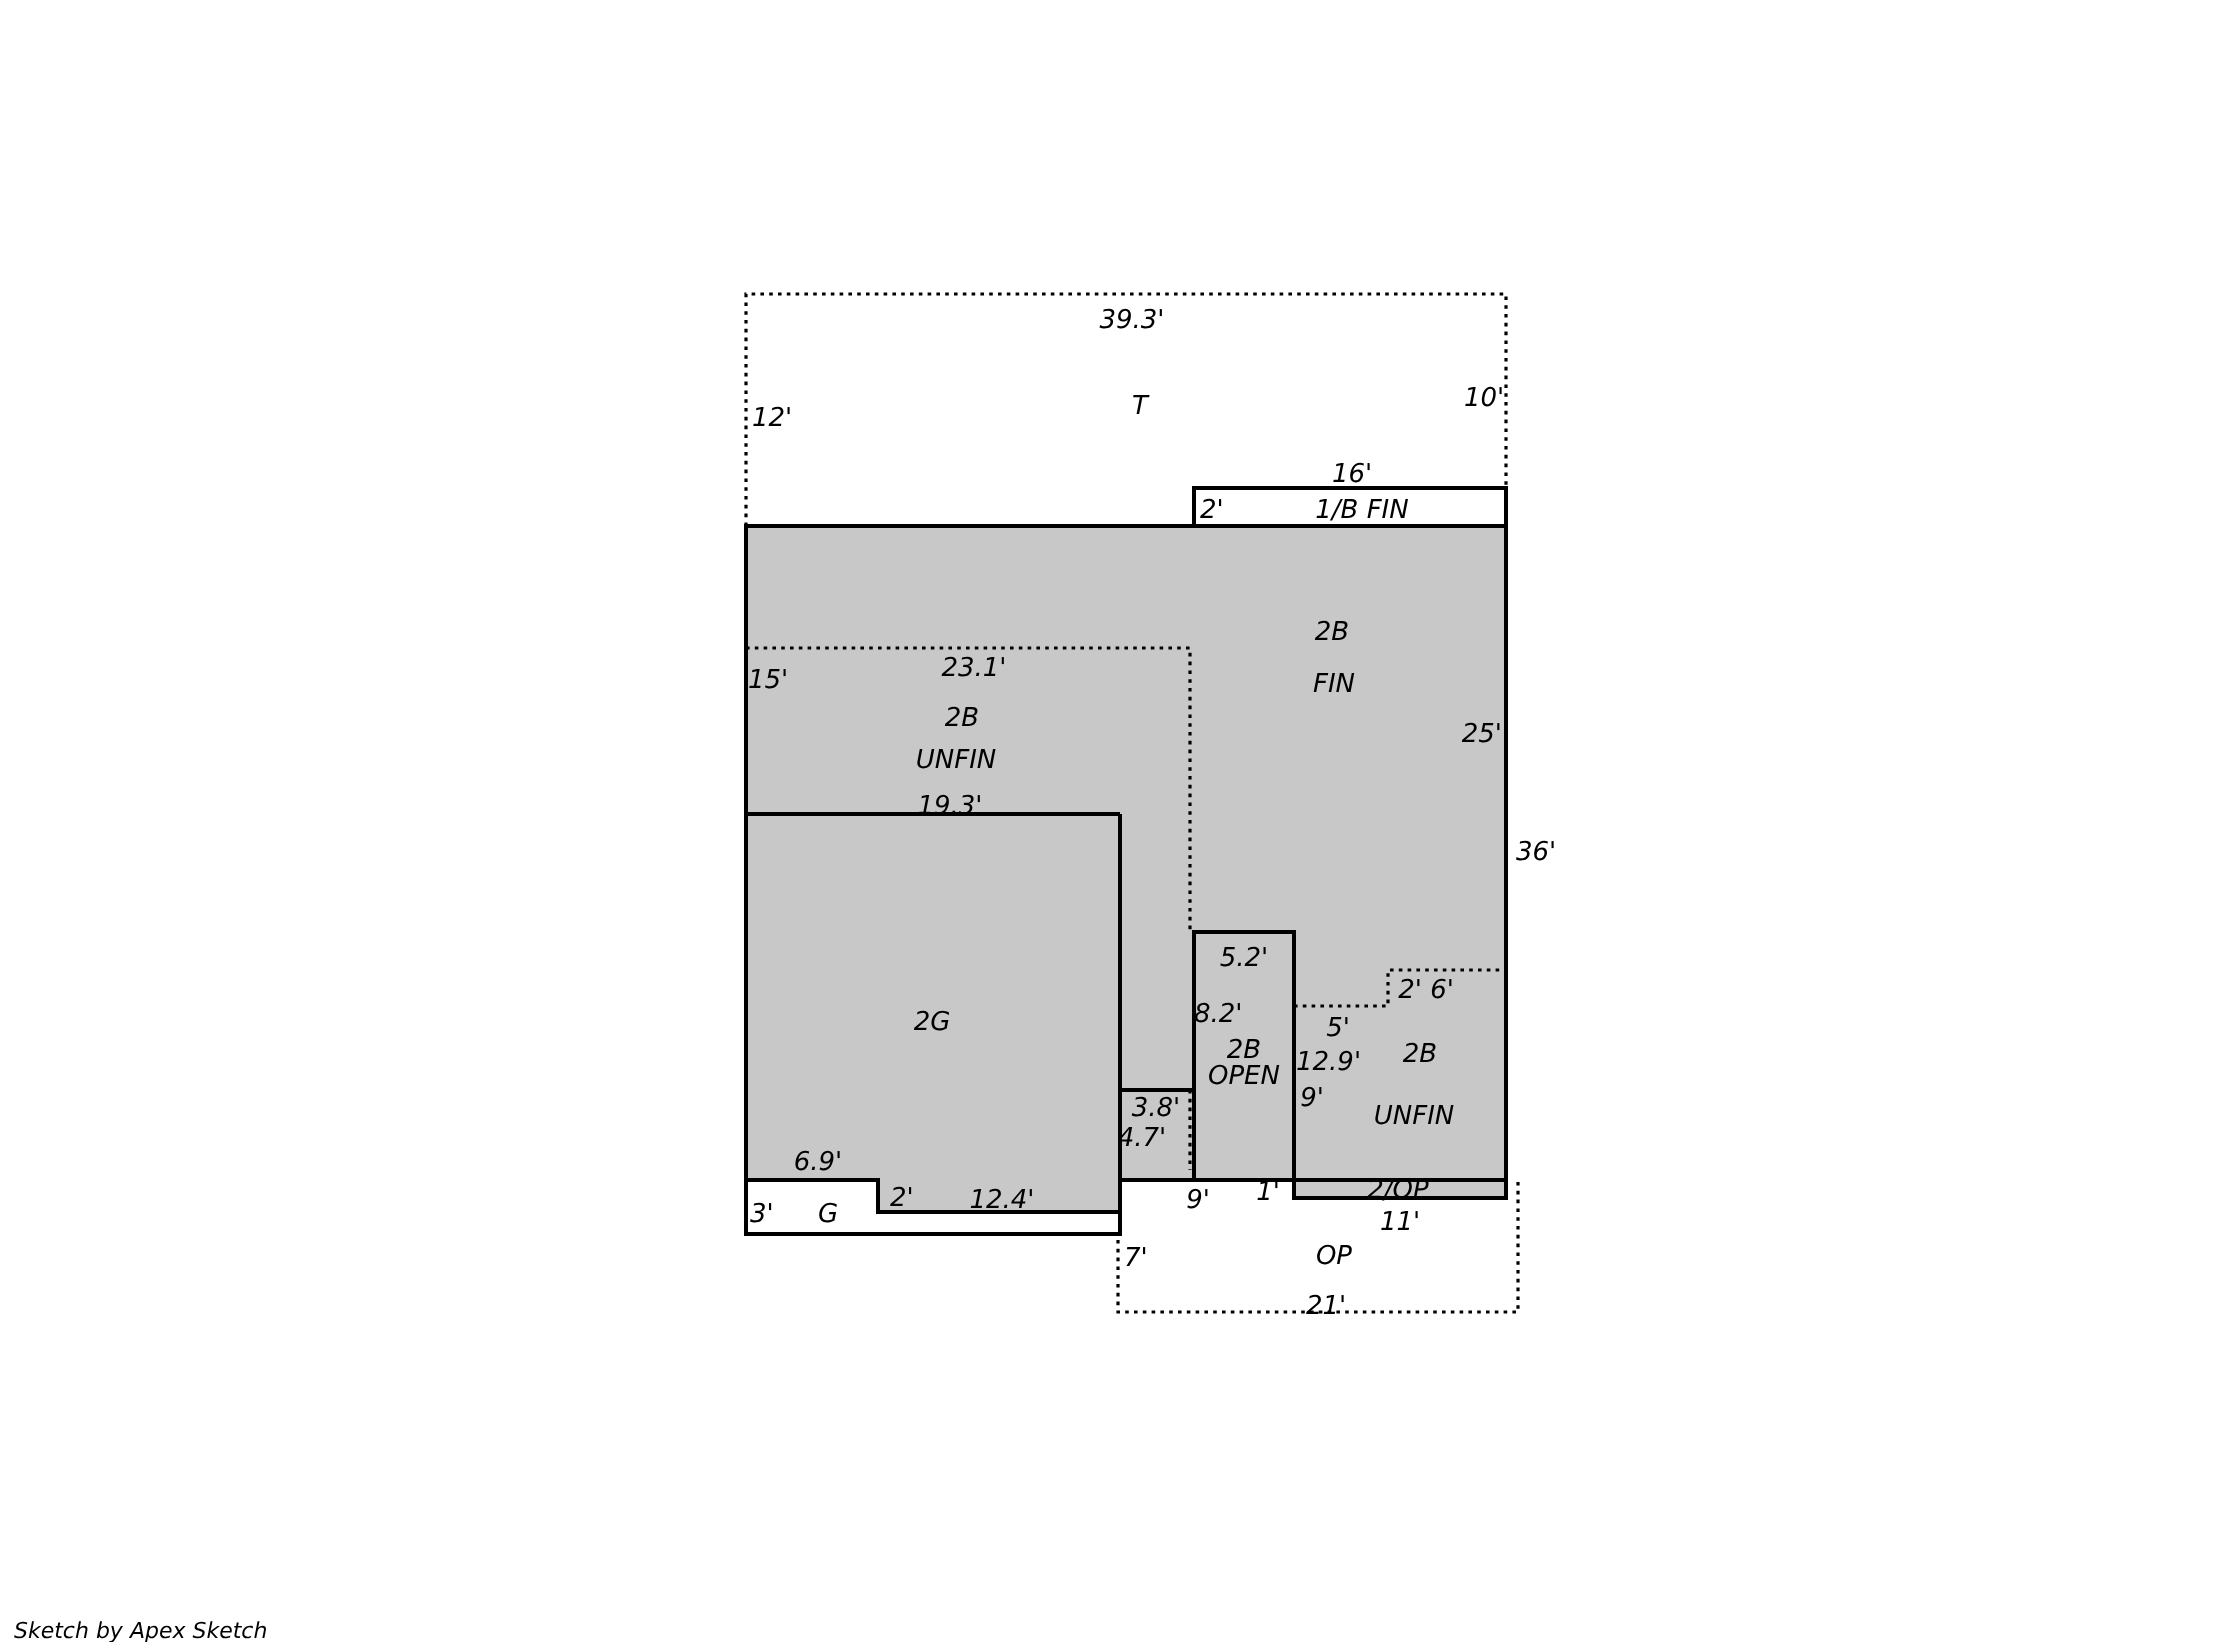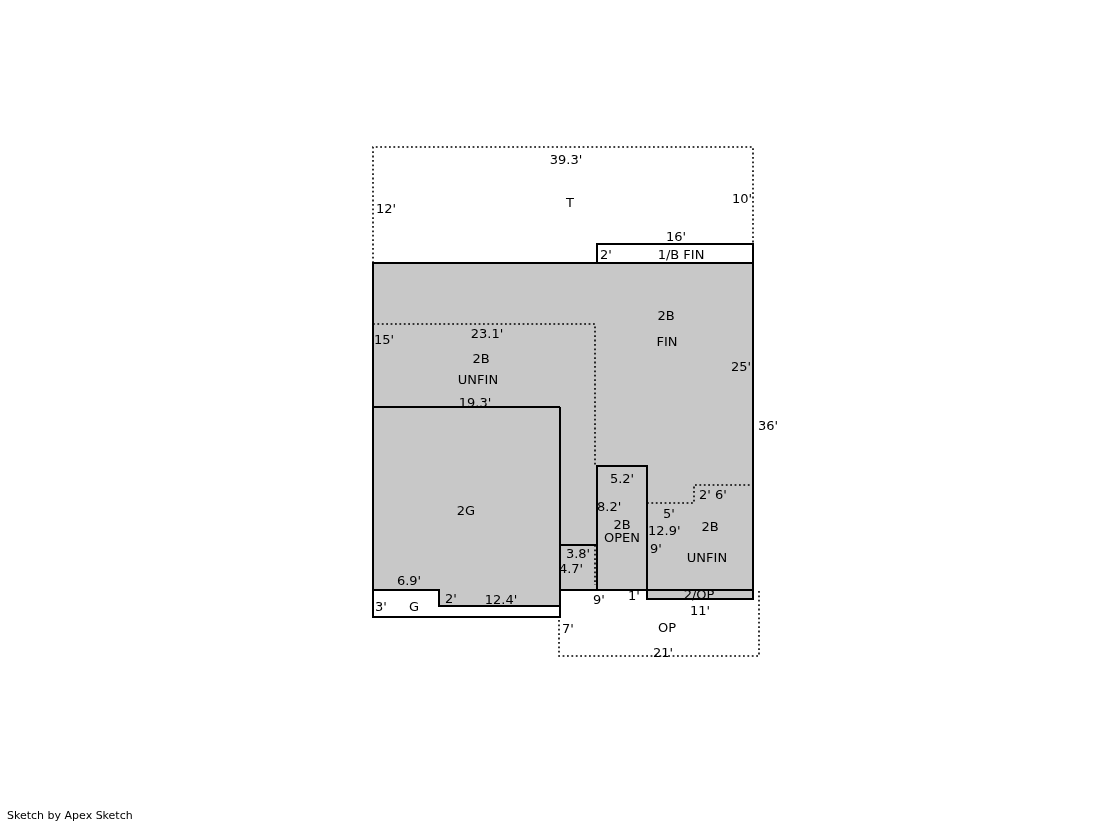--- a/index.html
+++ b/index.html
@@ -8,20 +8,21 @@
     background: #ffffff;
     width: 1119px;
     height: 821px;
     overflow: hidden;
   }
   .sketch-wrap {
     position: relative;
     width: 966px;
     height: 821px;
     font-family: "DejaVu Sans", "Liberation Sans", sans-serif;
+    font-style: italic;
   }
   svg text {
     font-family: "DejaVu Sans", "Liberation Sans", sans-serif;
     font-size: 13px;
     fill: #000000;
   }
   svg text.footer-text {
     font-size: 11px;
   }
   .solid-line {

